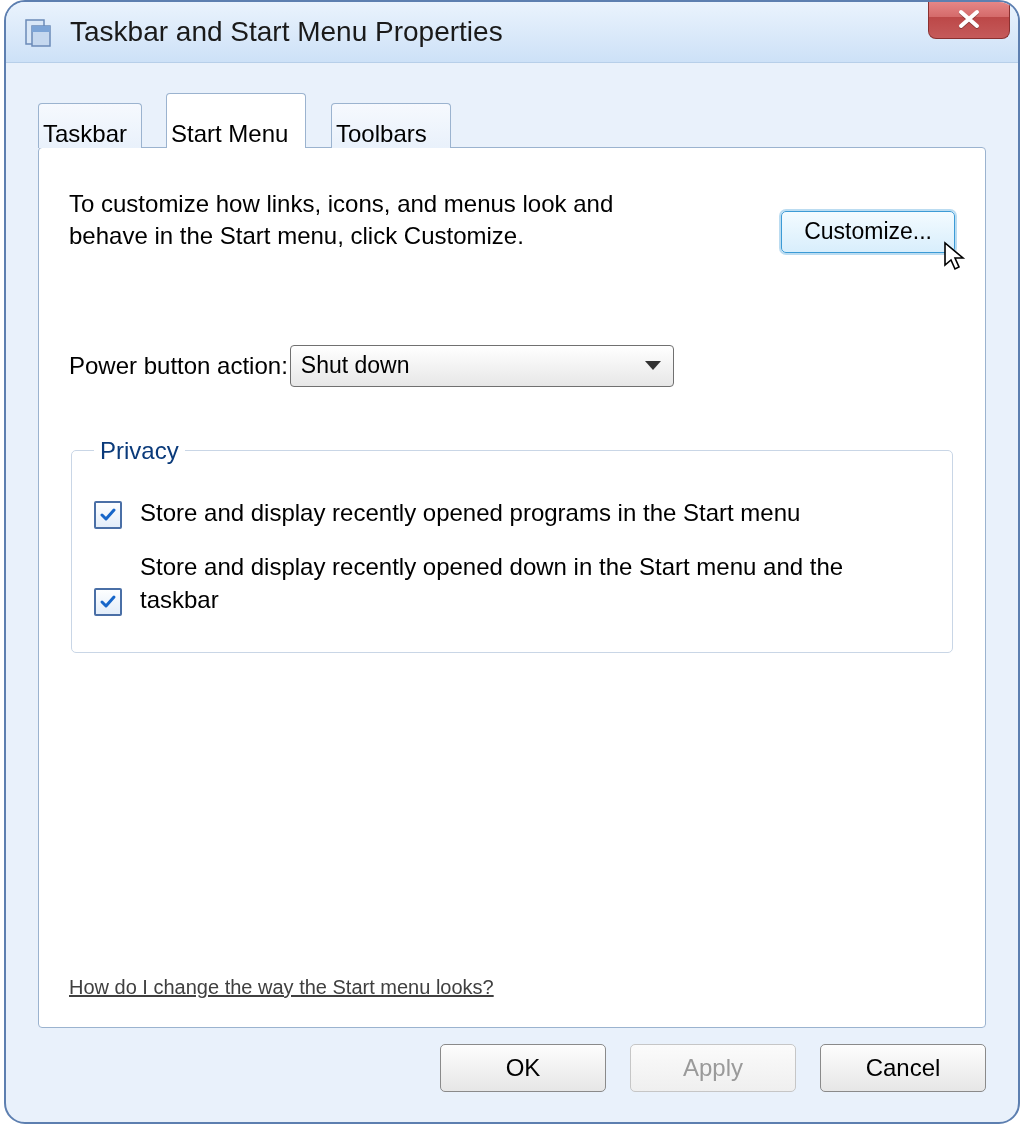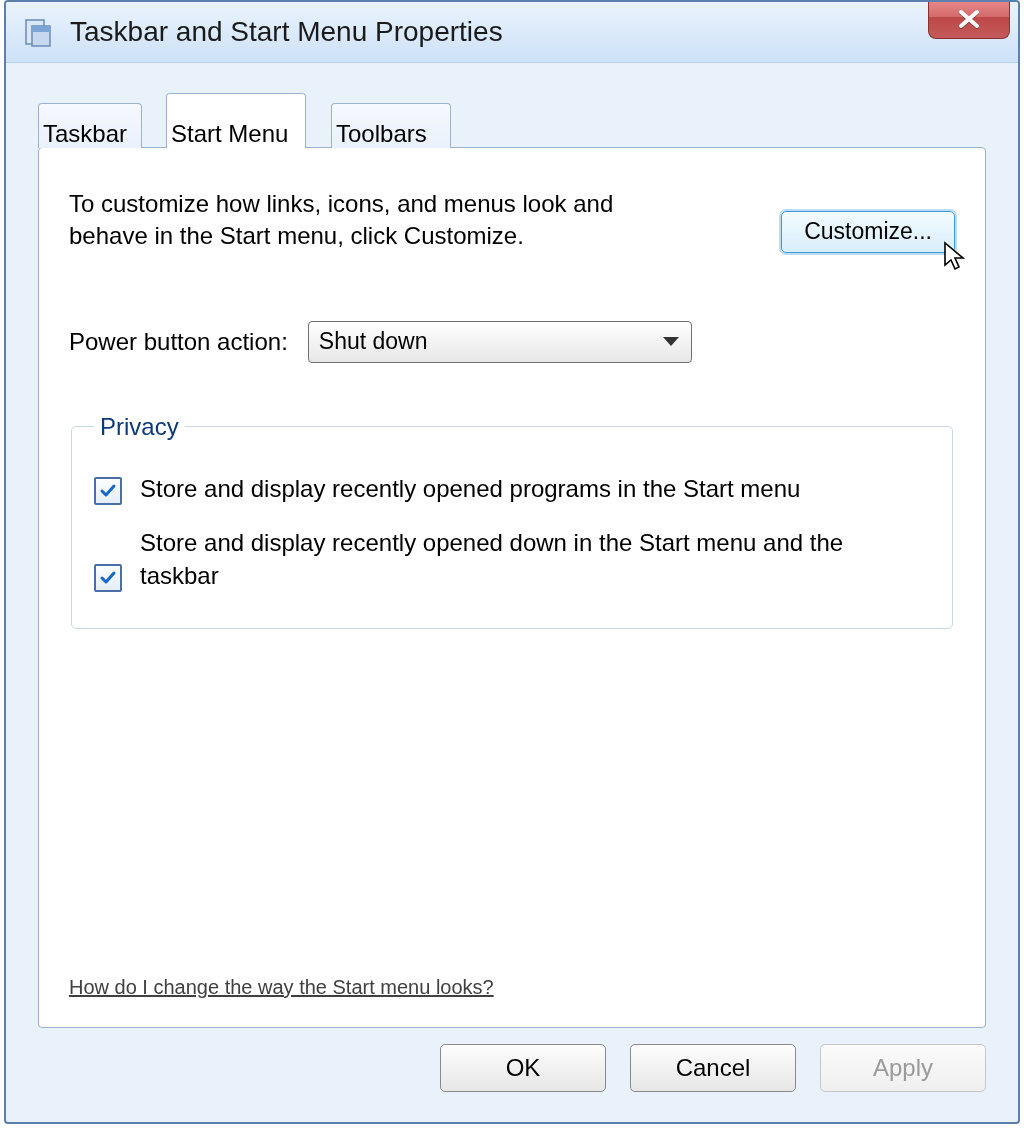--- a/index.html
+++ b/index.html
@@ -10,21 +10,21 @@
     font-family: "Segoe UI", Tahoma, sans-serif;
     background: #fff;
   }
 
   .window {
     position: relative;
     width: 1012px;
     height: 1120px;
     margin: 0 auto;
     border: 2px solid #5d7fb0;
-    border-radius: 4px;
+    border-radius: 21px;
     box-shadow: 0 0 0 0 rgba(0,0,0,0);
     overflow: hidden;
     background: linear-gradient(to bottom, #dbe9fb 0px, #dbe9fb 60px, #e9f1fb 61px, #e9f1fb 100%);
   }
 
   
   .titlebar {
     position: relative;
     height: 60px;
     display: flex;
@@ -168,24 +168,24 @@
   }
 
   .cursor-arrow {
     position: absolute;
     width: 26px;
     height: 30px;
     pointer-events: none;
   }
 
   .row-power {
-    margin-top: 68px;
-    display: flex;
-    align-items: center;
-    gap: 20px;
+    margin-top: 92px;
+    display: flex;
+    align-items: center;
+    gap: 2px;
   }
 
   .row-power label { font-size: 24px; }
 
   .select {
     width: 360px;
     height: 40px;
     border: 1px solid #707070;
     border-radius: 4px;
     background: linear-gradient(to bottom, #ffffff, #e7e7e7);
@@ -355,22 +355,22 @@
       <a class="help-link">
         <span>How do I change the way the Start menu looks?</span>
       </a>
 
     </div>
 
     <div class="button-row">
       <div class="btn">
         <span>OK</span>
       </div>
+      <div class="btn disabled">
+        <span>Apply</span>
+      </div>
       <div class="btn">
         <span>Cancel</span>
       </div>
-      <div class="btn disabled">
-        <span>Apply</span>
-      </div>
     </div>
 
   </div>
 </div>
 
 </body></html>

